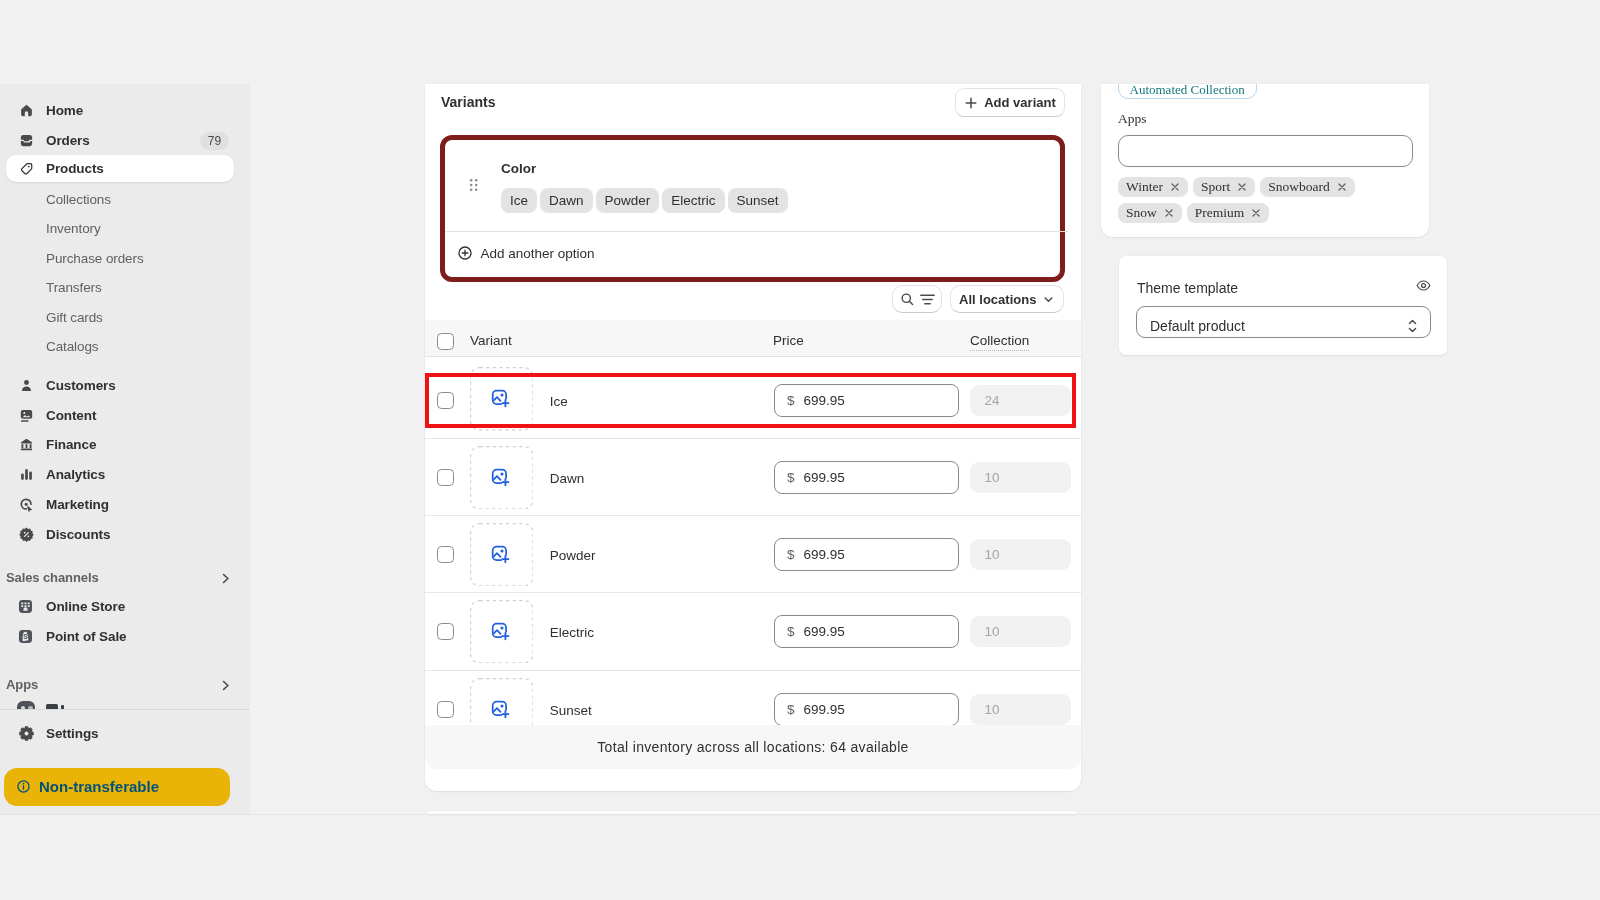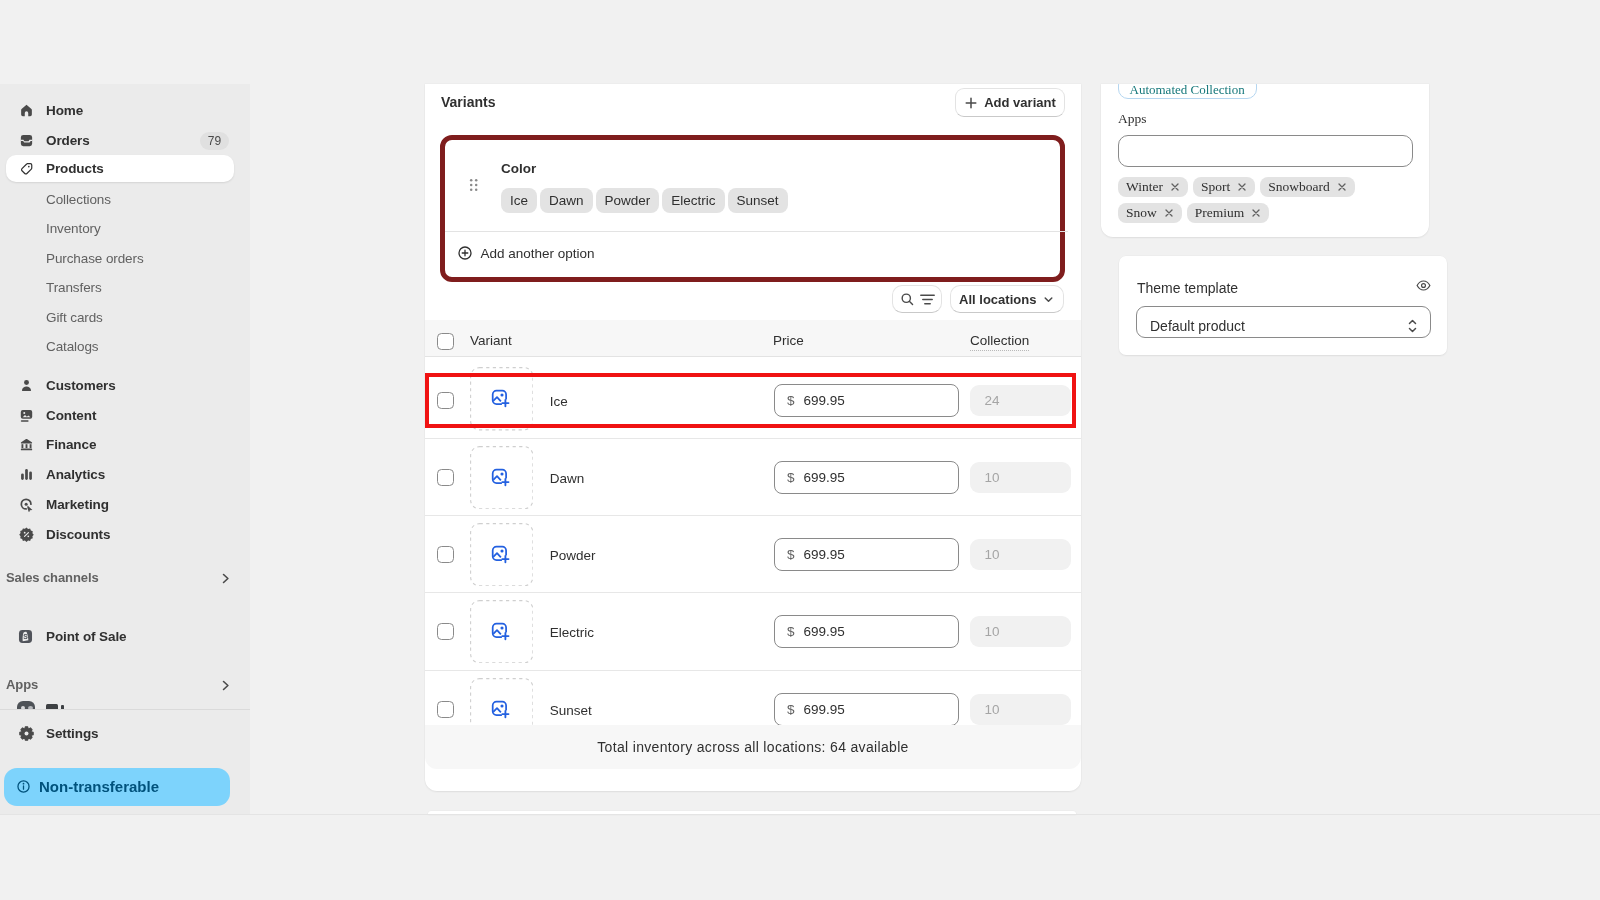--- a/index.html
+++ b/index.html
@@ -147,20 +147,37 @@
           <circle cx="7.6" cy="7.6" r="1.15" fill="#ebebeb"></circle>
           <circle cx="12.4" cy="12.4" r="1.15" fill="#ebebeb"></circle>
         </svg>
       </span>
     <span class="nav-txt">Discounts</span>
   </div>
   <div class="nav-hdr" style="top:486px;">Sales channels</div>
   <span class="abs" style="left:219px; top:487px;"><svg width="13" height="13" viewBox="0 0 12 12" fill="none" stroke="#4a4a4a" stroke-width="1.5" stroke-linecap="round" stroke-linejoin="round">
         <path d="M4.2 2.3 8.2 6l-4 3.7"></path>
       </svg></span>
+  <div class="nav-item" style="top:508.5px;">
+    <span class="nav-ic" style="left:18px;">
+        <svg width="17" height="17" viewBox="0 0 20 20">
+          <rect x="1.3" y="1.3" width="17.4" height="17.4" rx="4.6" fill="#50535a"></rect>
+          <g fill="#ebebeb">
+            <rect x="4.3" y="4.6" width="2.7" height="2.3" rx="0.7"></rect>
+            <rect x="8.6" y="4.6" width="2.7" height="2.3" rx="0.7"></rect>
+            <rect x="12.9" y="4.6" width="2.7" height="2.3" rx="0.7"></rect>
+            <rect x="4.3" y="8.3" width="2.7" height="2.3" rx="0.7"></rect>
+            <rect x="8.6" y="8.3" width="2.7" height="2.3" rx="0.7"></rect>
+            <rect x="12.9" y="8.3" width="2.7" height="2.3" rx="0.7"></rect>
+            <path d="M7.3 15.8v-2.2a2.7 2.7 0 0 1 5.4 0v2.2z"></path>
+          </g>
+        </svg>
+      </span>
+    <span class="nav-txt">Online Store</span>
+  </div>
   <div class="nav-item" style="top:538.5px;">
     <span class="nav-ic" style="left:18px;">
         <svg width="17" height="17" viewBox="0 0 20 20">
           <rect x="1.3" y="1.3" width="17.4" height="17.4" rx="4.6" fill="#50535a"></rect>
           <path d="M7.2 4.9c1.1-.9 2.7-1.3 4.1-1l.6 1.2c.7 1.9 1.3 4.3 1.6 6.9l.3 3-7.5 1.4c-.4-3.6-.1-8.3.9-11.5z" fill="#ebebeb"></path>
           <text x="9.9" y="13.4" font-size="9" font-weight="bold" fill="#50535a" text-anchor="middle" font-family="Liberation Sans">S</text>
         </svg>
       </span>
     <span class="nav-txt">Point of Sale</span>
   </div>
@@ -178,21 +195,21 @@
   <div class="abs" style="top:625px; left:0; width:250px; height:1px; background:#dadada;"></div>
   <div class="nav-item" style="top:635.8px;">
     <span class="nav-ic">
         <svg width="15" height="15" viewBox="0 0 20 20" fill="#4a4a4a">
           <path d="M16.57 7.89 L18.87 8.45 L18.87 11.55 L16.57 12.11 L16.14 13.15 L17.36 15.18 L15.18 17.36 L13.15 16.14 L12.11 16.57 L11.55 18.87 L8.45 18.87 L7.89 16.57 L6.85 16.14 L4.82 17.36 L2.64 15.18 L3.86 13.15 L3.43 12.11 L1.13 11.55 L1.13 8.45 L3.43 7.89 L3.86 6.85 L2.64 4.82 L4.82 2.64 L6.85 3.86 L7.89 3.43 L8.45 1.13 L11.55 1.13 L12.11 3.43 L13.15 3.86 L15.18 2.64 L17.36 4.82 L16.14 6.85 Z" stroke="#4a4a4a" stroke-width="1.6" stroke-linejoin="round"></path>
           <circle cx="10" cy="10" r="2.6" fill="#ebebeb" stroke="none"></circle>
         </svg>
       </span>
     <span class="nav-txt">Settings</span>
   </div>
-  <div class="abs" style="left:4px; top:683.5px; width:226px; height:38.5px; background:#7dd3fc; border-radius:13px;">
+  <div class="abs" style="left:4px; top:683.5px; width:226px; height:38.5px; background:#eab308; border-radius:13px;">
     <span style="position:absolute; left:12px; top:11.5px;"><svg width="15" height="15" viewBox="0 0 20 20" fill="none">
           <circle cx="10" cy="10" r="7.4" stroke="#00527c" stroke-width="1.7"></circle>
           <path d="M10 9.2v4.4" stroke="#00527c" stroke-width="1.7" stroke-linecap="round"></path>
           <circle cx="10" cy="6.3" r="1.15" fill="#00527c"></circle>
         </svg></span>
     <span style="position:absolute; left:35px; top:10px; font-size:15px; font-weight:700; color:#00527c;">Non-transferable</span>
   </div>
 </div>
 <div id="maincard" class="card" style="left:425px; top:84px; width:656px; height:707px; border-radius:0 0 12px 12px;">
   <div class="abs" style="left:16px; top:10px; font-size:14px; font-weight:700; color:#303030;">Variants</div>

